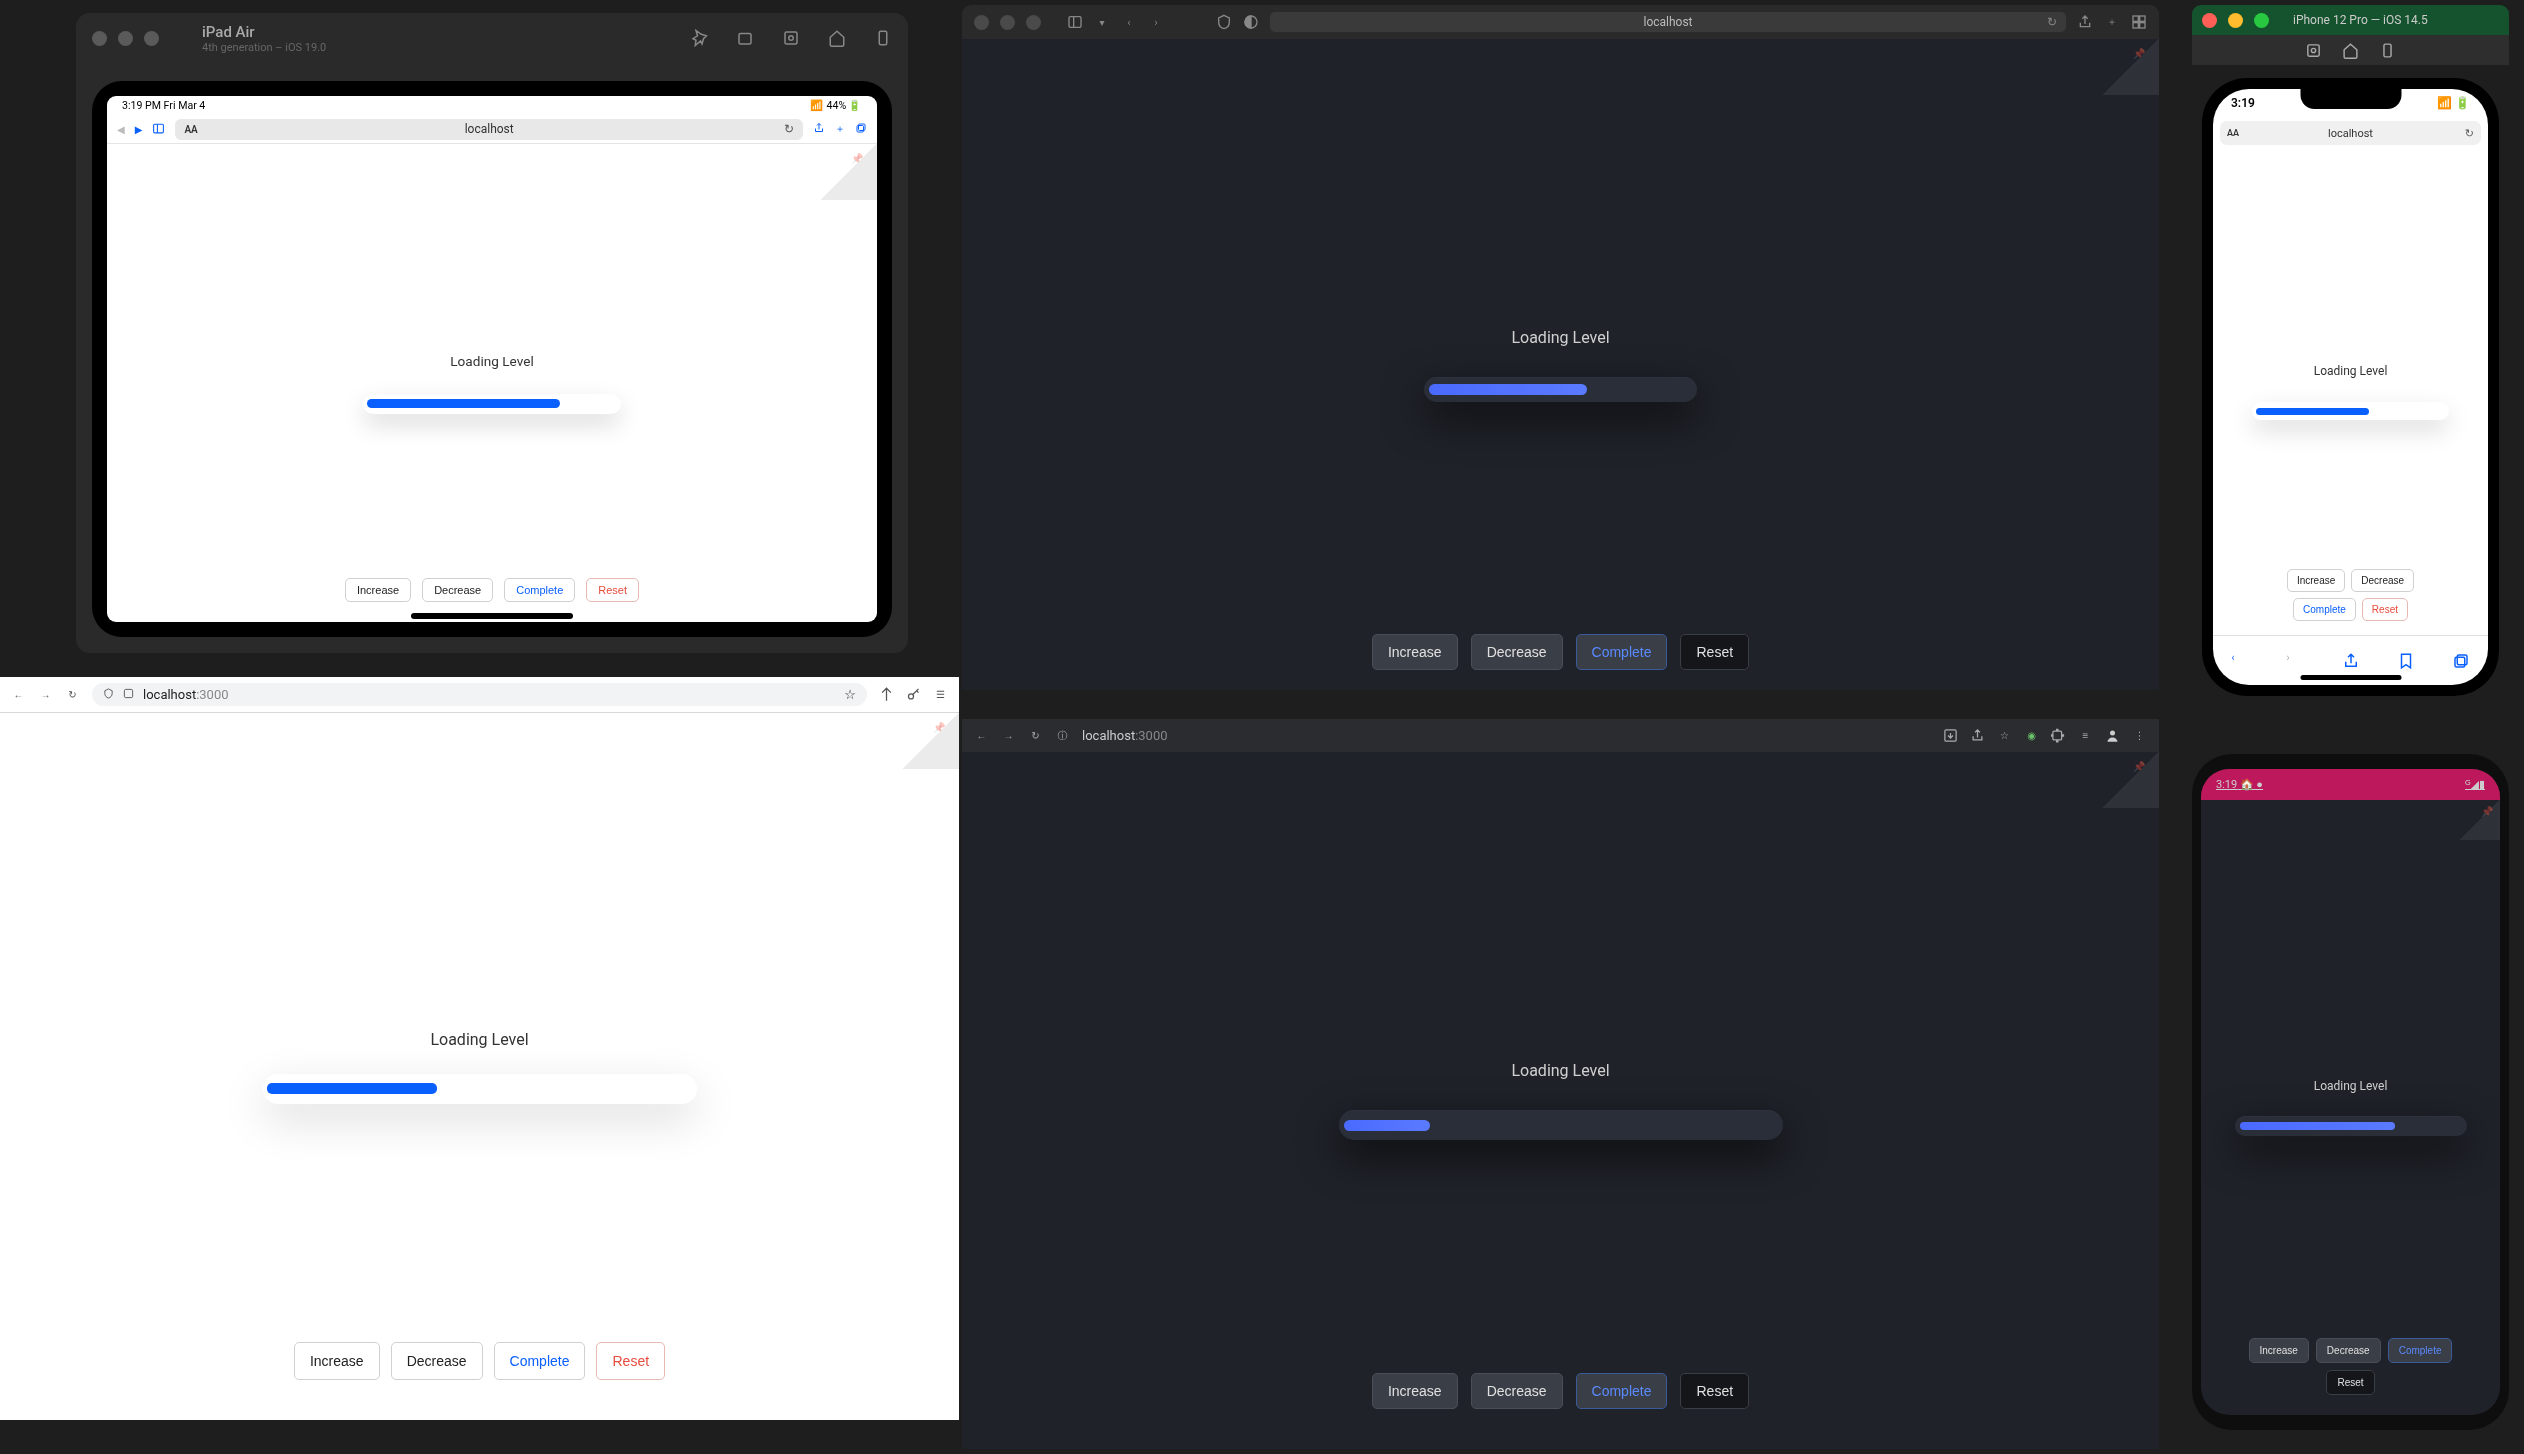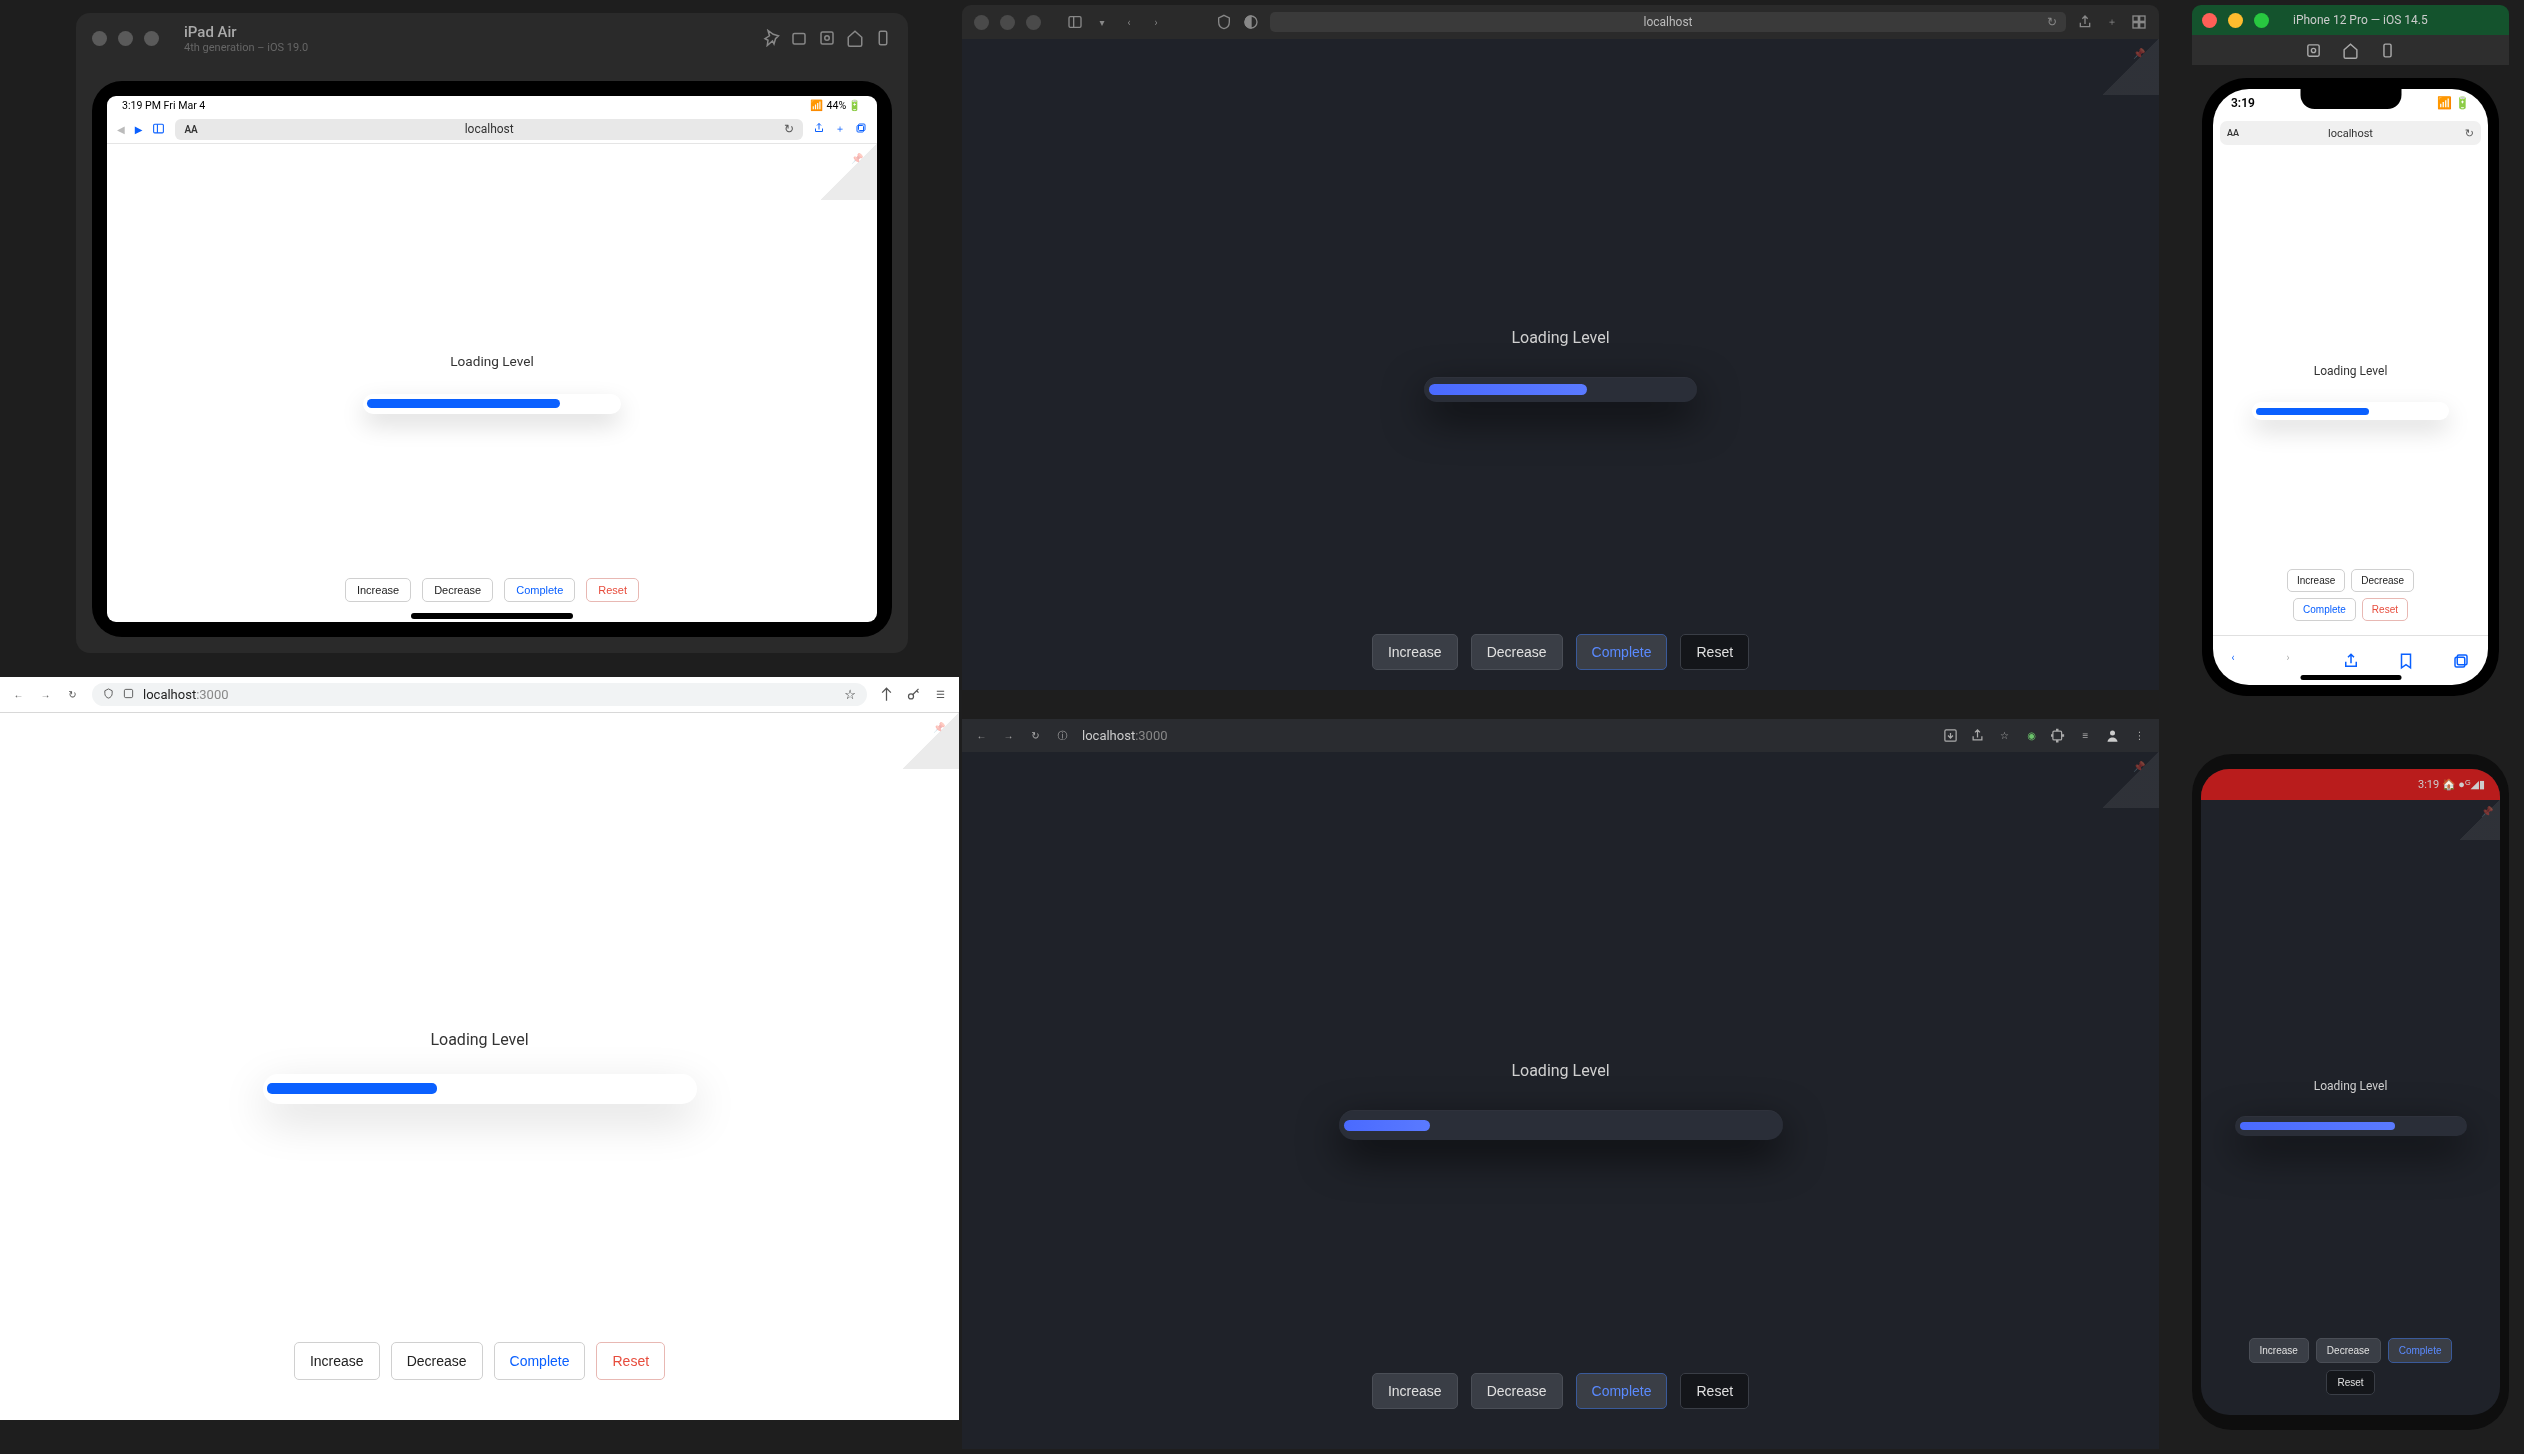--- a/index.html
+++ b/index.html
@@ -11,21 +11,21 @@
   color: #e0e0e0;
   overflow: hidden;
 }
 
 
 .ipad-wrap {
   position: absolute; left: 76px; top: 13px; width: 832px;
   background: #2a2a2a; border-radius: 14px;
 }
 .ipad-title {
-  display:flex; align-items:center; gap:10px;
+  display:flex; align-items:center; gap:28px;
   height: 50px; padding: 0 16px;
 }
 .traffic { display:flex; gap:11px; margin-right:15px;}
 .dot { width:15px; height:15px; border-radius:50%; background:#5a5a5a; }
 .ipad-title .name { color:#aaa; font-size:15px; font-weight:500; }
 .ipad-title .sub { color:#666; font-size:11px; }
 .ipad-title .spacer { flex:1; }
 .ipad-title .icon { width:18px; height:18px; color:#888; display:flex; align-items:center; justify-content:center; }
 .ipad-device {
   margin: 18px 16px 16px; background:#000; border-radius:30px; padding:15px;
@@ -192,21 +192,21 @@
 .iphone-bottom .icon.dim { color:#aaa;}
 .iphone-home { position:absolute; bottom:5px; left:50%; transform:translateX(-50%); width:101px; height:5px; background:#000; border-radius:3px;}
 
 
 .android-wrap { position:absolute; left:2192px; top:754px; width:317px;}
 .android-device { background:#0e0e0e; border-radius:40px; padding:15px 9px;}
 .android-screen {
   background:#1f2229; border-radius:28px; height:646px;
   display:flex; flex-direction:column; position:relative; overflow:hidden;
 }
-.android-status { display:flex; justify-content:flex-end; padding:9px 15px; font-size:11px; color:#ccc; background:#b91c1c;}
+.android-status { display:flex; justify-content:space-between; padding:9px 15px; font-size:11px; color:#ccc; background:#be185d;text-decoration:underline;}
 .android-content { flex:1; display:flex; flex-direction:column; align-items:center; justify-content:center; position:relative;}
 .android-content .progress-dark-title { font-size:12px; margin-bottom:23px;}
 .android-content .progress-dark { width:232px; height:20px; border-radius:10px;}
 .android-content .progress-dark .fill { height:8px; width:70%;}
 .android-btn-group { position:absolute; bottom:20px; display:flex; flex-wrap:wrap; gap:7px; justify-content:center; width:242px;}
 .android-btn-group .btn-dark { font-size:10px; padding:6px 10px;}
 
 svg { width:100%; height:100%; }
 </style>
 </head>

